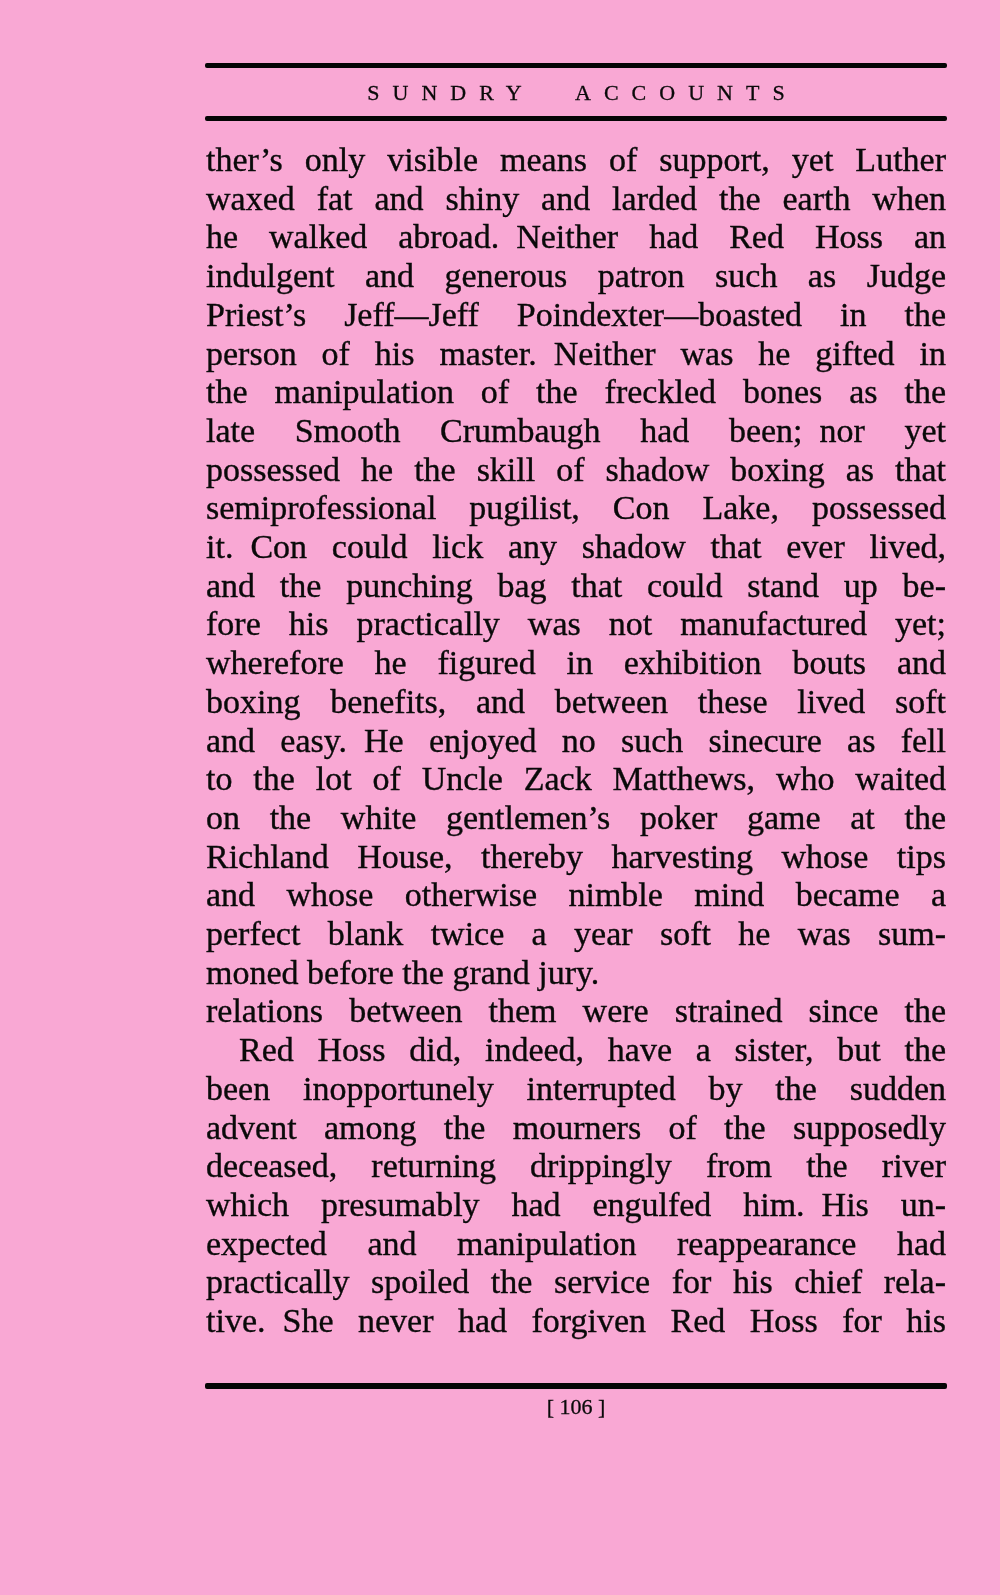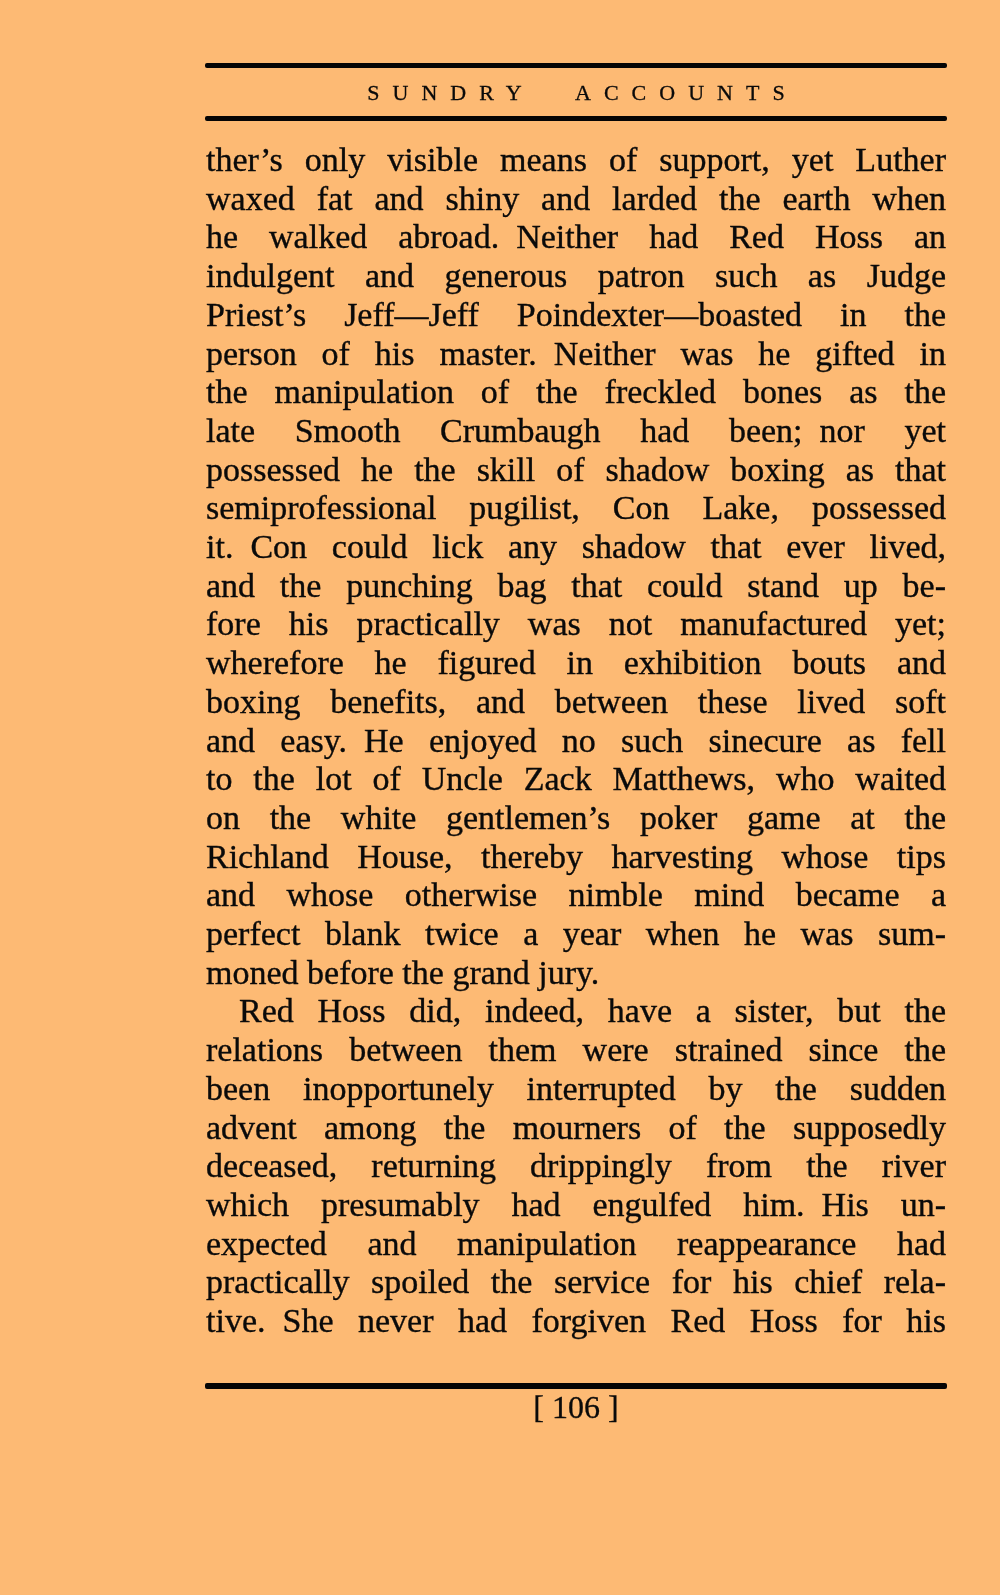--- a/index.html
+++ b/index.html
@@ -5,21 +5,21 @@
   html, body {
     margin: 0;
     padding: 0;
     background: #ffffff;
     overflow: hidden;
   }
   .page {
     position: relative;
     width: 1000px;
     height: 1595px;
-    background: #fdba74;
+    background: #f9a8d4;
     color: #0a0a0a;
     font-family: "Liberation Serif", serif;
   }
   .rule {
     position: absolute;
     left: 205px;
     width: 742px;
     height: 5px;
     background: #050505;
     border-radius: 2px;
@@ -63,21 +63,21 @@
   .line.indent {
     text-indent: 33px;
   }
 
   .folio {
     position: absolute;
     left: 205px;
     top: 1390px;
     width: 742px;
     text-align: center;
-    font-size: 32px;
+    font-size: 22px;
     line-height: 34px;
     -webkit-text-stroke: 0.3px #0a0a0a;
   }
 </style>
 </head>
 <body>
 
 <div class="page">
 
   <div class="rule rule-top"></div>
@@ -98,24 +98,24 @@
     <div class="line">it. Con could lick any shadow that ever lived,</div>
     <div class="line">and the punching bag that could stand up be-</div>
     <div class="line">fore his practically was not manufactured yet;</div>
     <div class="line">wherefore he figured in exhibition bouts and</div>
     <div class="line">boxing benefits, and between these lived soft</div>
     <div class="line">and easy. He enjoyed no such sinecure as fell</div>
     <div class="line">to the lot of Uncle Zack Matthews, who waited</div>
     <div class="line">on the white gentlemen’s poker game at the</div>
     <div class="line">Richland House, thereby harvesting whose tips</div>
     <div class="line">and whose otherwise nimble mind became a</div>
-    <div class="line">perfect blank twice a year when he was sum-</div>
+    <div class="line">perfect blank twice a year soft he was sum-</div>
     <div class="line para-end">moned before the grand jury.</div>
+    <div class="line">relations between them were strained since the</div>
     <div class="line indent">Red Hoss did, indeed, have a sister, but the</div>
-    <div class="line">relations between them were strained since the</div>
     <div class="line">been inopportunely interrupted by the sudden</div>
     <div class="line">advent among the mourners of the supposedly</div>
     <div class="line">deceased, returning drippingly from the river</div>
     <div class="line">which presumably had engulfed him. His un-</div>
     <div class="line">expected and manipulation reappearance had</div>
     <div class="line">practically spoiled the service for his chief rela-</div>
     <div class="line">tive. She never had forgiven Red Hoss for his</div>
   </div>
 
   <div class="rule rule-footer"></div>

